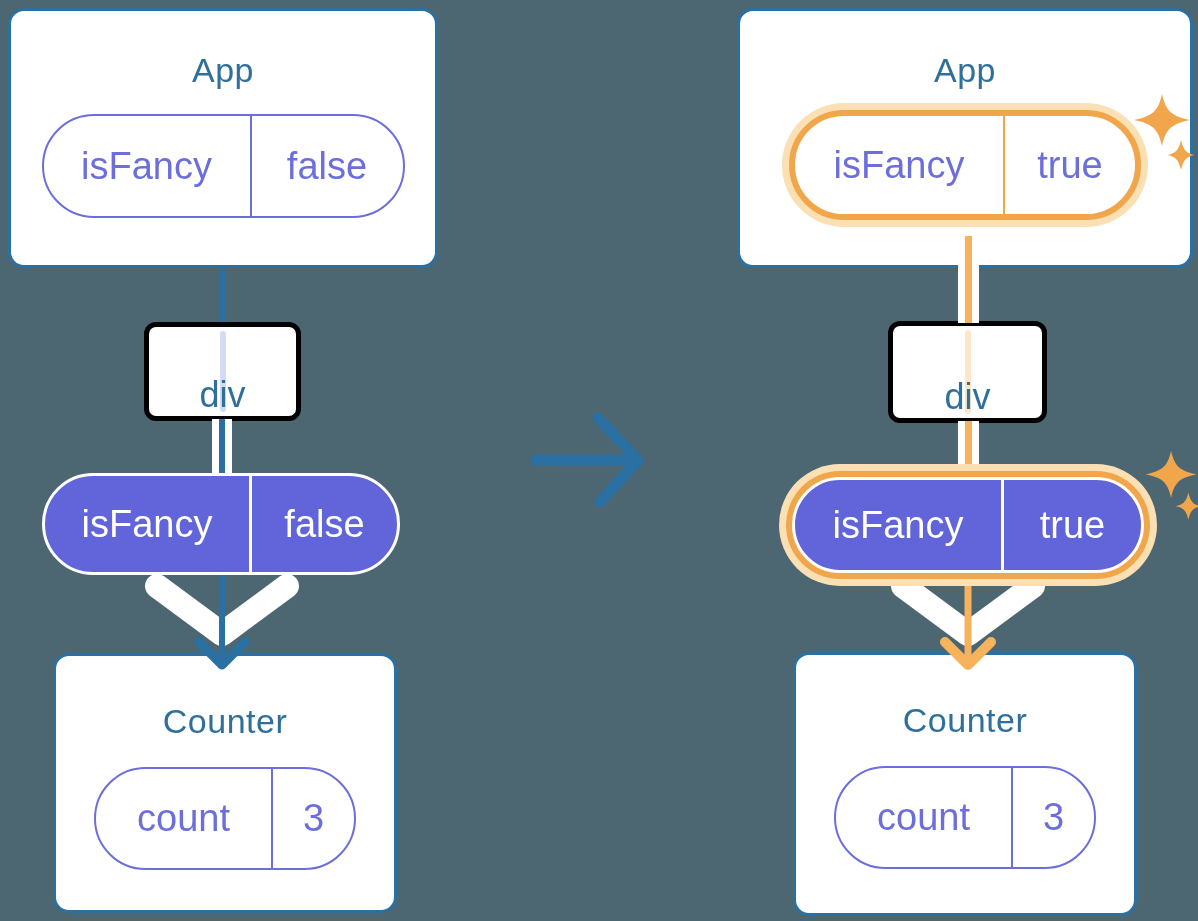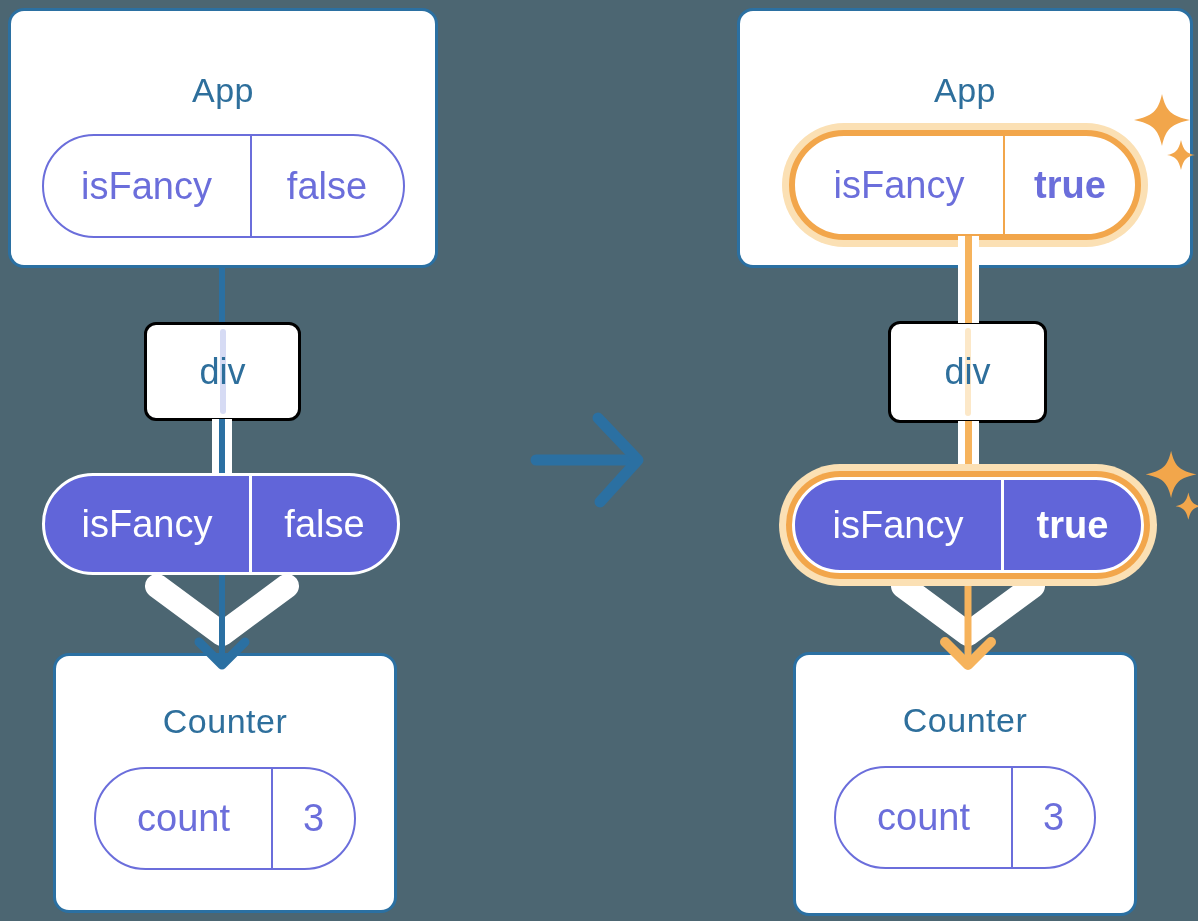--- a/index.html
+++ b/index.html
@@ -9,33 +9,33 @@
     font-family:"Liberation Sans", sans-serif;
   }
   
   .card {
     position:absolute; background:#ffffff;
     border:3px solid #2B70A2; border-radius:16px;
     box-sizing:border-box; display:flex; flex-direction:column; align-items:center;
     z-index:1;
   }
   .card-title { font-size:34px; color:#2E6F9C; letter-spacing:0.5px; }
-  .app-card .card-title { margin-top:60px; }
+  .app-card .card-title { margin-top:40px; }
   .counter-card .card-title { margin-top:46px; }
 
   
   .pill {
     display:flex; box-sizing:border-box; border-radius:70px;
     align-items:stretch; background:#ffffff;justify-content:flex-end;
   }
   .pill-cell {
     display:flex; align-items:center; justify-content:center;
     font-size:38px; box-sizing:border-box;
   }
-  .bold { font-weight:bold; }
+  .bold { font-weight:normal; }
 
   
   .pill-outline { border:2.5px solid #6B6EDB; color:#6B6EDB; }
   .pill-outline .pill-cell + .pill-cell { border-left:2.5px solid #6B6EDB; }
 
   
   .pill-solid {
     position:absolute; background:#6165D9; border:3px solid #ffffff; color:#ffffff;
     z-index:4;
   }
@@ -47,23 +47,23 @@
     box-shadow:0 0 0 7px #FBE0B4;
     color:#6B6EDB;
   }
   .ring-orange .pill-cell + .pill-cell { border-left:2.5px solid #F2A64B; }
   .pill-solid.ring-solid {
     box-shadow:0 0 0 6px #F2A64B, 0 0 0 13px #FBE0B4;
   }
 
   
   .divbox {
-    position:absolute; background:#ffffff; border:3px solid #000000;
+    position:absolute; background:#ffffff; border:5px solid #000000;
     border-radius:12px; box-sizing:border-box;
-    display:flex; align-items:center; justify-content:center; z-index:1;
+    display:flex; align-items:flex-end; justify-content:center; z-index:1;
   }
   .divbox .label { position:relative; z-index:2; font-size:36px; color:#2E6F9C; }
   .pass-line {
     position:absolute; top:4px; bottom:4px; left:50%; width:6px; margin-left:-3px;
     z-index:1; border-radius:3px;
   }
   .pass-line.blue  { background:#D6DBF4; }
   .pass-line.orange{ background:#FCE8C8; }
 
   

